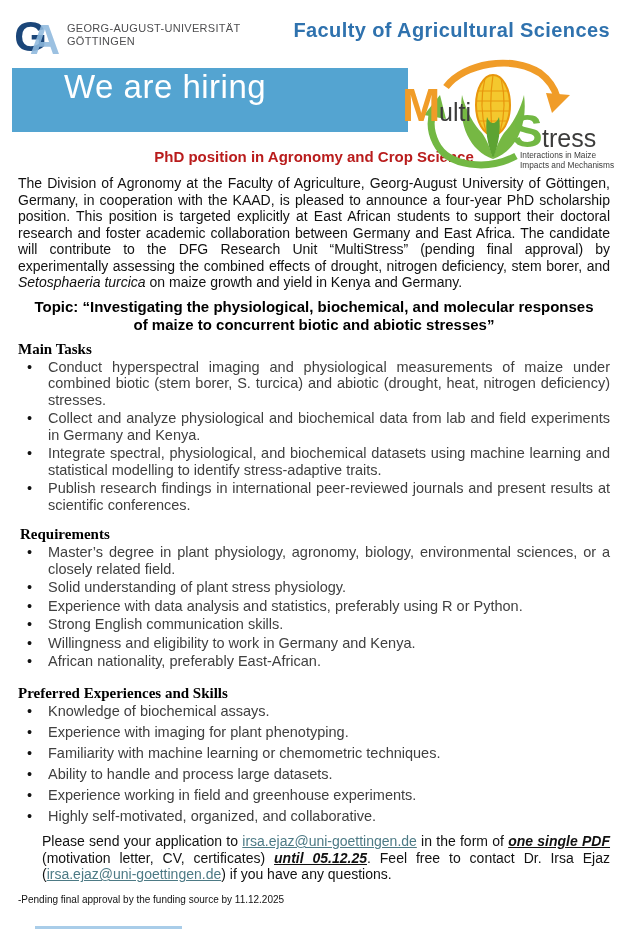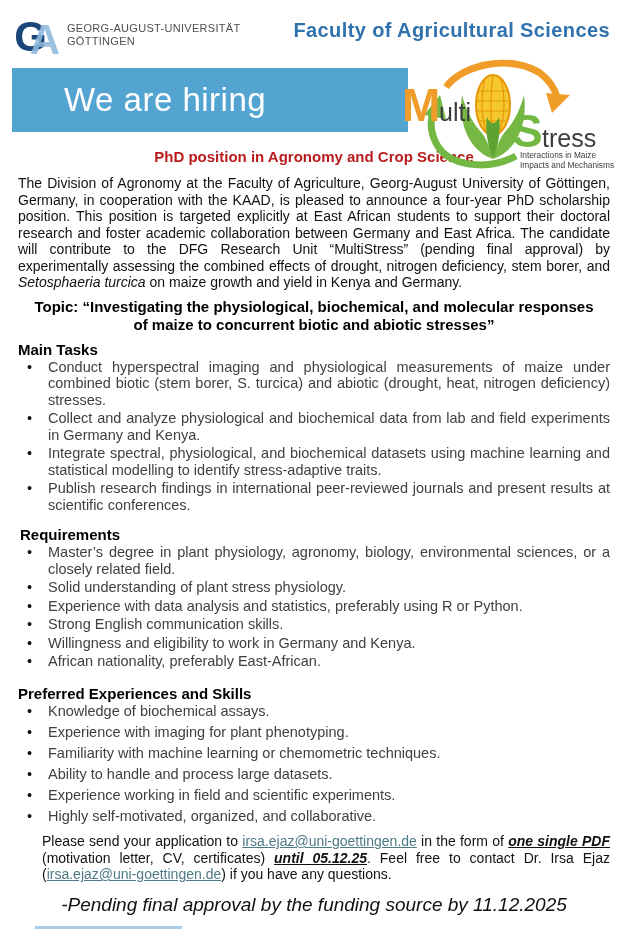--- a/index.html
+++ b/index.html
@@ -24,50 +24,50 @@
     color: #4e4e50; letter-spacing: 0.3px; font-weight: 500; }
   .faculty-block { text-align: right; padding-top: 4px; font-weight: bold; }
   .faculty-line1 { font-size: 20px; line-height: 23px; color: #2f72ae; letter-spacing: 0.4px; }
   .faculty-line2 { font-size: 17px; line-height: 20px; color: #74abd8; letter-spacing: 0.4px; }
 
   
   .banner {
     margin: 11px 0 0 12px;
     width: 396px; height: 64px;
     background: #54a4d1;
-    display: flex; align-items: center;
+    display: flex; 
   }
   .banner-text { color: #ffffff; font-size: 33px; padding-left: 52px; letter-spacing: 0.5px; }
   .ms-logo { position: absolute; left: 400px; top: 57px; width: 214px; height: 114px; }
 
   
   .content { padding: 0 18px; }
   .position-title { margin-top: 16px; font-size: 15px; font-weight: bold; color: #b91c1c; text-align: center; }
   .para { margin-top: 10px; font-size: 14px; line-height: 16.5px; text-align: justify; color: #111; }
   .italic { font-style: italic; }
   .topic { margin-top: 7px; text-align: center; font-weight: bold; font-size: 15px; line-height: 18px; color: #000; }
-  .section-heading { font-size: 15px; font-weight: bold; color: #000; }
+  .section-heading { font-size: 15px; font-weight: bold; color: #000; font-family: Liberation Serif, serif; }
   .h-main  { margin-top: 7px; }
   .h-req   { margin-top: 13px; padding-left: 2px; }
   .h-pref  { margin-top: 15px; }
   ul.bullets { list-style: none; margin: 1px 0 0 0; padding-left: 30px; }
   ul.bullets li {
     position: relative; font-size: 14.5px; line-height: 16.5px;
     text-align: justify; margin-bottom: 2px; color: #404040;
   }
   ul.bullets li::before {
     content: "\2022"; position: absolute; left: -21px; top: 0;
     font-size: 14.5px; color: #111;
   }
   ul.bullets.spaced li { margin-bottom: 4.5px; }
 
   .closing { margin-top: 9px; margin-left: 24px; }
   a.email-link { color: #4d7a85; text-decoration: underline; cursor: pointer; }
   .emph { font-weight: bold; font-style: italic; text-decoration: underline; }
-  .footnote { margin-top: 11px; font-size: 19px; font-style: italic; color: #111; text-align: center; }
+  .footnote { margin-top: 11px; font-size: 10px; color: #111; }
 
   .bottom-bar { position: absolute; left: 35px; bottom: 0; width: 147px; height: 3px; background: #a9cde9; }
 
   svg text { font-family: "Liberation Sans", sans-serif; }
 </style>
 </head>
 <body>
 
 <div class="page">
 
@@ -144,21 +144,21 @@
       <li>Willingness and eligibility to work in Germany and Kenya.</li>
       <li>African nationality, preferably East-African.</li>
     </ul>
 
     <div class="section-heading h-pref">Preferred Experiences and Skills</div>
     <ul class="bullets spaced">
       <li>Knowledge of biochemical assays.</li>
       <li>Experience with imaging for plant phenotyping.</li>
       <li>Familiarity with machine learning or chemometric techniques.</li>
       <li>Ability to handle and process large datasets.</li>
-      <li>Experience working in field and scientific experiments.</li>
+      <li>Experience working in field and greenhouse experiments.</li>
       <li>Highly self-motivated, organized, and collaborative.</li>
     </ul>
 
     <p class="para closing"><span>Please send your application to </span><a class="email-link">irsa.ejaz@uni-goettingen.de</a><span> in the form of </span><span class="emph">one single PDF</span><span> (motivation letter, CV, certificates) </span><span class="emph">until 05.12.25</span><span>. Feel free to contact Dr. Irsa Ejaz (</span><a class="email-link">irsa.ejaz@uni-goettingen.de</a><span>) if you have any questions.</span></p>
 
     <div class="footnote">-Pending final approval by the funding source by 11.12.2025</div>
   </div>
 
   <div class="bottom-bar"></div>
 </div>

